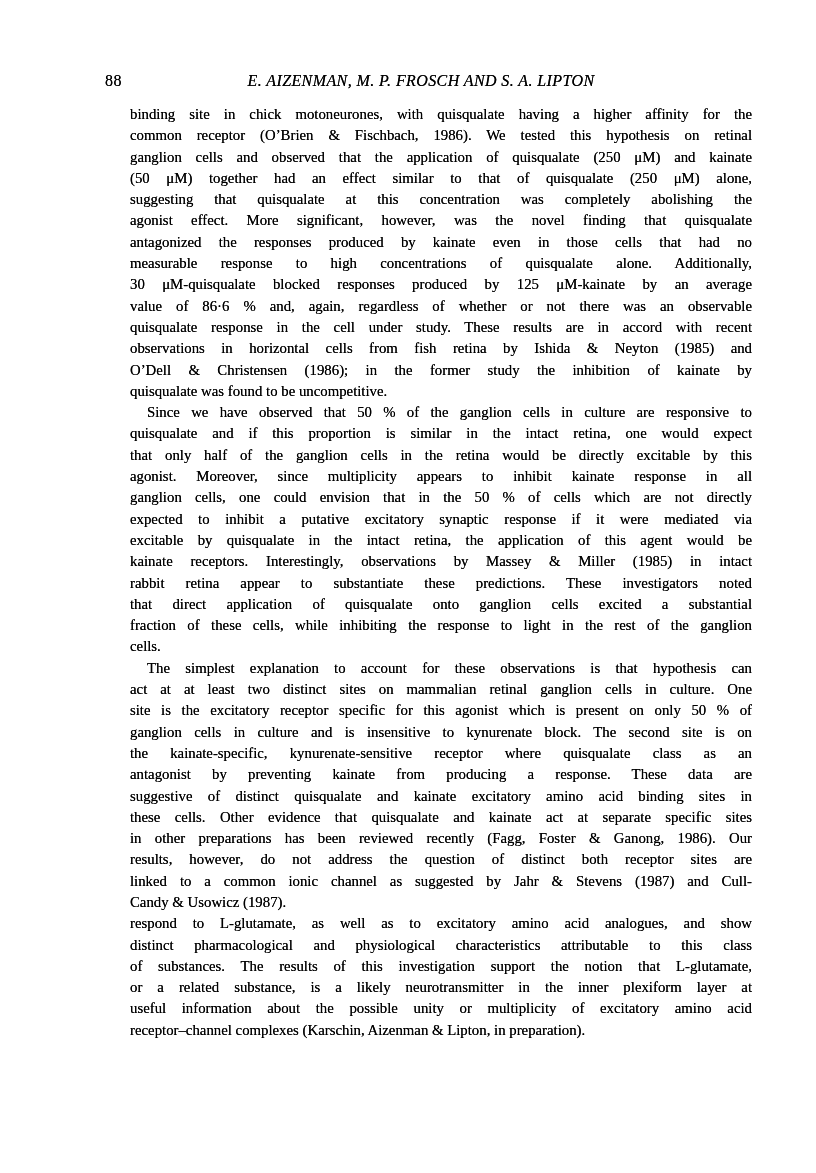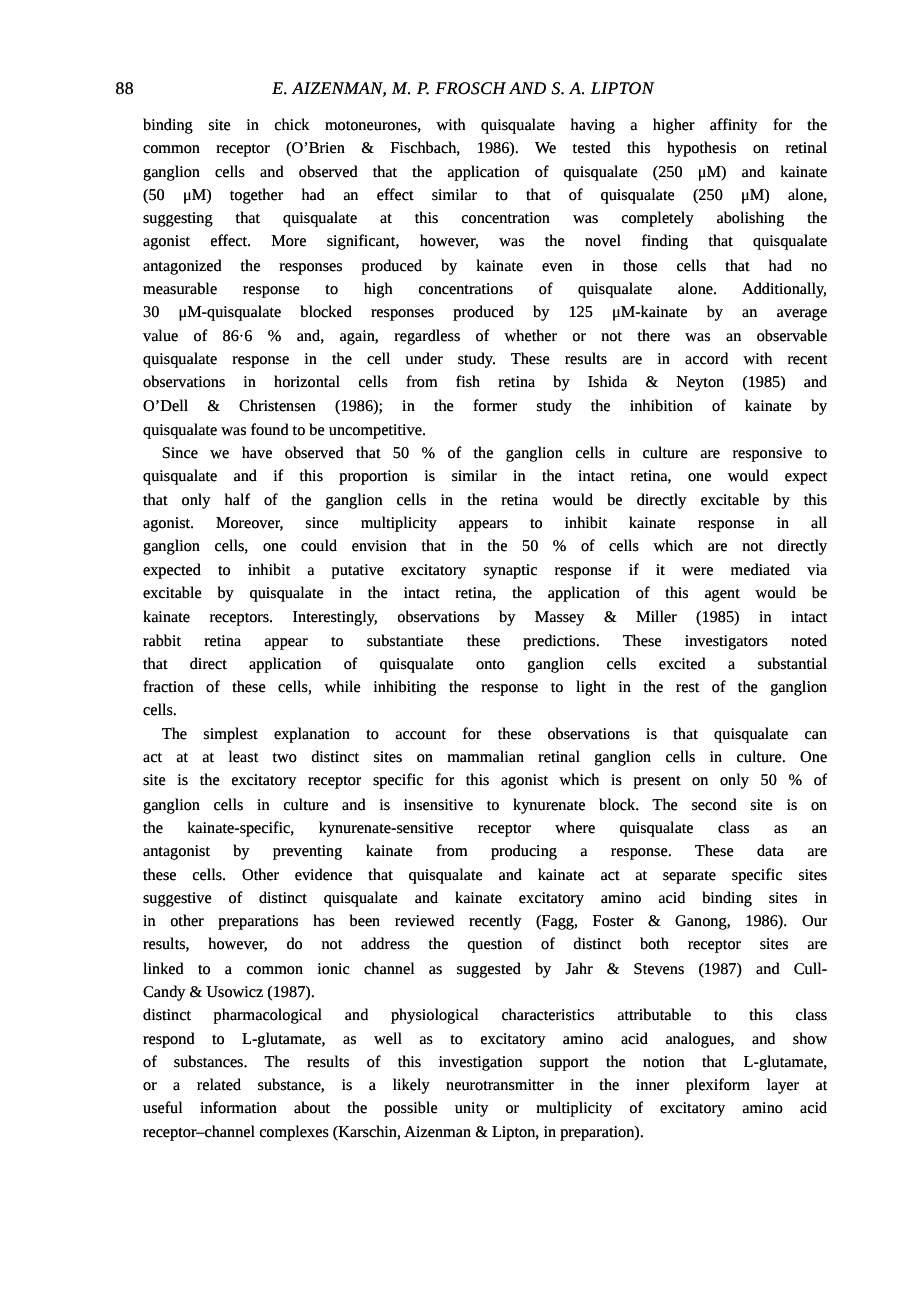--- a/index.html
+++ b/index.html
@@ -98,35 +98,35 @@
         <div class="text-line fill">ganglion cells, one could envision that in the 50 % of cells which are not directly</div>
         <div class="text-line fill">expected to inhibit a putative excitatory synaptic response if it were mediated via</div>
         <div class="text-line fill">excitable by quisqualate in the intact retina, the application of this agent would be</div>
         <div class="text-line fill">kainate receptors. Interestingly, observations by Massey &amp; Miller (1985) in intact</div>
         <div class="text-line fill">rabbit retina appear to substantiate these predictions. These investigators noted</div>
         <div class="text-line fill">that direct application of quisqualate onto ganglion cells excited a substantial</div>
         <div class="text-line fill">fraction of these cells, while inhibiting the response to light in the rest of the ganglion</div>
         <div class="text-line">cells.</div>
       </div>
       <div class="paragraph">
-        <div class="text-line fill indent">The simplest explanation to account for these observations is that quisqualate can</div>
+        <div class="text-line fill indent">The simplest explanation to account for these observations is that hypothesis can</div>
         <div class="text-line fill">act at at least two distinct sites on mammalian retinal ganglion cells in culture. One</div>
         <div class="text-line fill">site is the excitatory receptor specific for this agonist which is present on only 50 % of</div>
         <div class="text-line fill">ganglion cells in culture and is insensitive to kynurenate block. The second site is on</div>
         <div class="text-line fill">the kainate-specific, kynurenate-sensitive receptor where quisqualate class as an</div>
         <div class="text-line fill">antagonist by preventing kainate from producing a response. These data are</div>
+        <div class="text-line fill">suggestive of distinct quisqualate and kainate excitatory amino acid binding sites in</div>
         <div class="text-line fill">these cells. Other evidence that quisqualate and kainate act at separate specific sites</div>
-        <div class="text-line fill">suggestive of distinct quisqualate and kainate excitatory amino acid binding sites in</div>
         <div class="text-line fill">in other preparations has been reviewed recently (Fagg, Foster &amp; Ganong, 1986). Our</div>
         <div class="text-line fill">results, however, do not address the question of distinct both receptor sites are</div>
         <div class="text-line fill">linked to a common ionic channel as suggested by Jahr &amp; Stevens (1987) and Cull-</div>
         <div class="text-line">Candy &amp; Usowicz (1987).</div>
       </div>
       <div class="paragraph">
+        <div class="text-line fill">respond to L-glutamate, as well as to excitatory amino acid analogues, and show</div>
         <div class="text-line fill">distinct pharmacological and physiological characteristics attributable to this class</div>
-        <div class="text-line fill">respond to L-glutamate, as well as to excitatory amino acid analogues, and show</div>
         <div class="text-line fill">of substances. The results of this investigation support the notion that L-glutamate,</div>
         <div class="text-line fill">or a related substance, is a likely neurotransmitter in the inner plexiform layer at</div>
         <div class="text-line fill">useful information about the possible unity or multiplicity of excitatory amino acid</div>
         <div class="text-line">receptor–channel complexes (Karschin, Aizenman &amp; Lipton, in preparation).</div>
       </div>
     </div>
 </div>
 
 </body></html>

